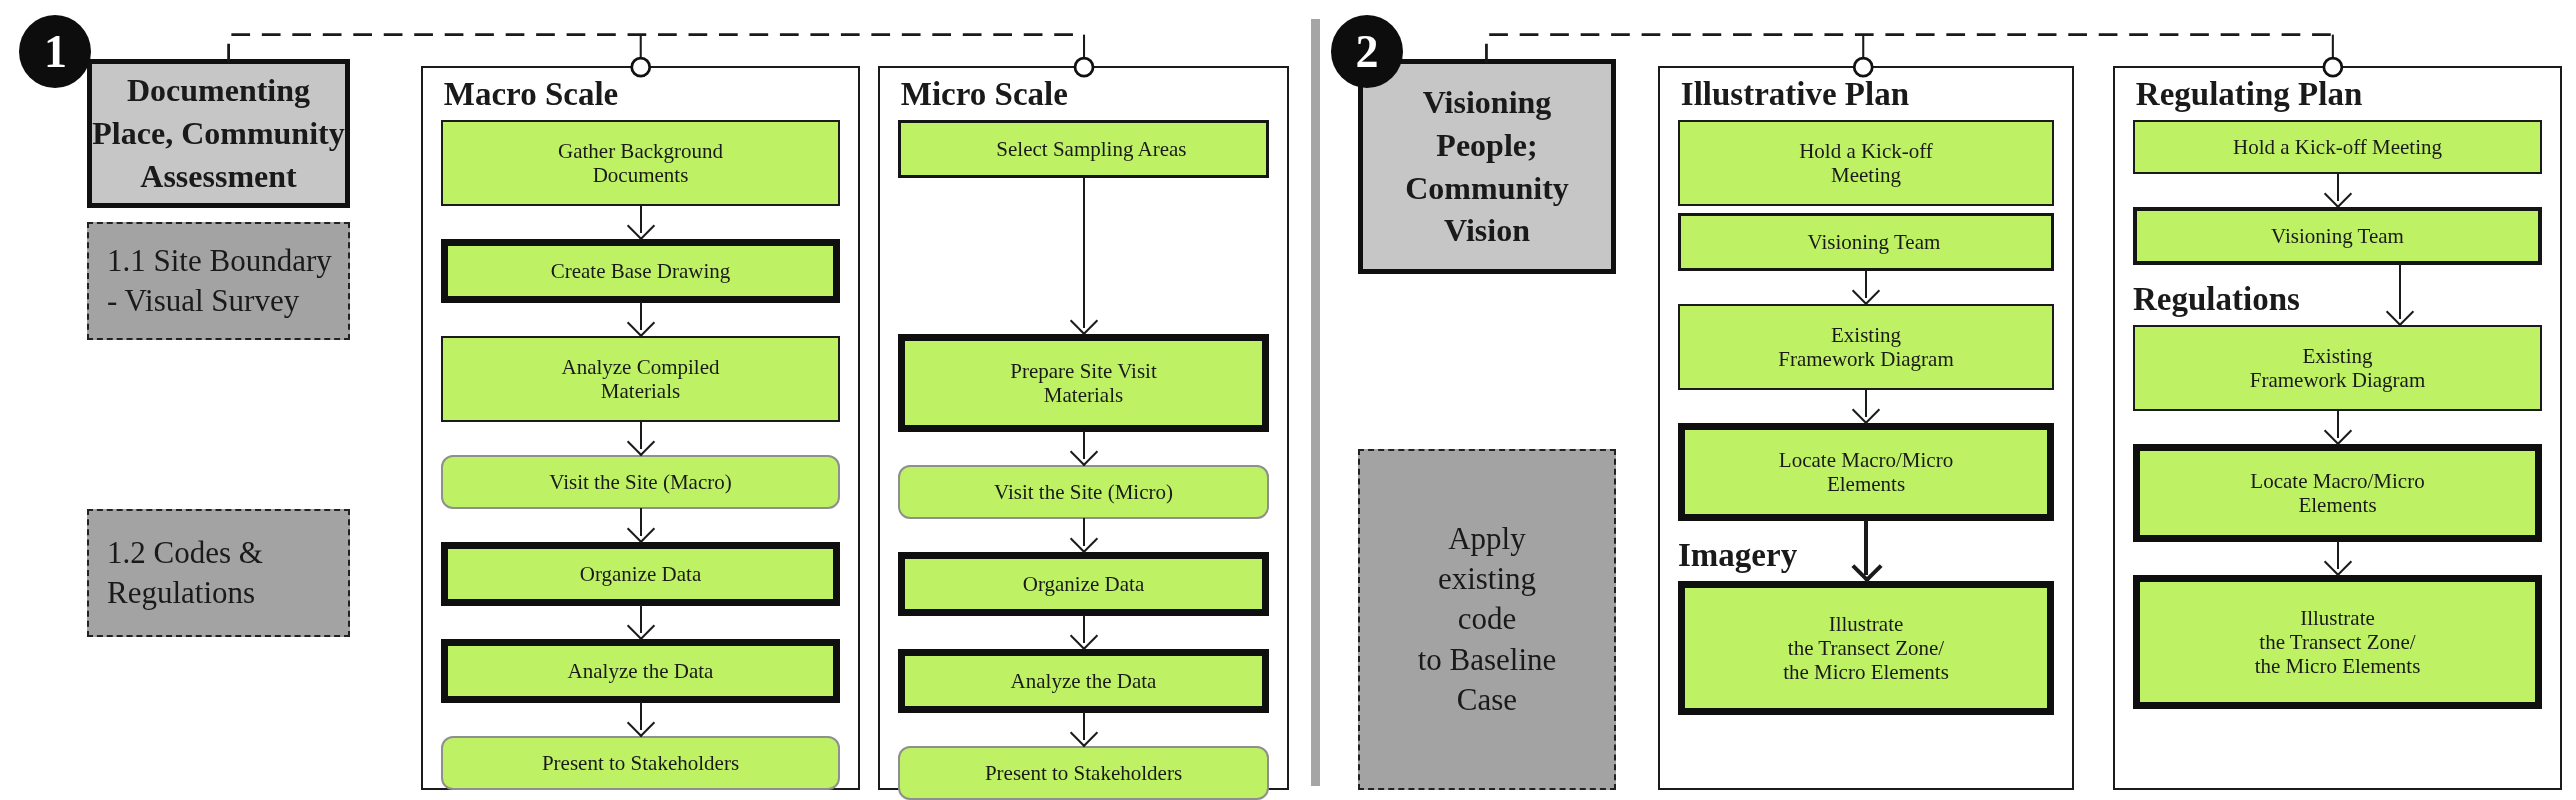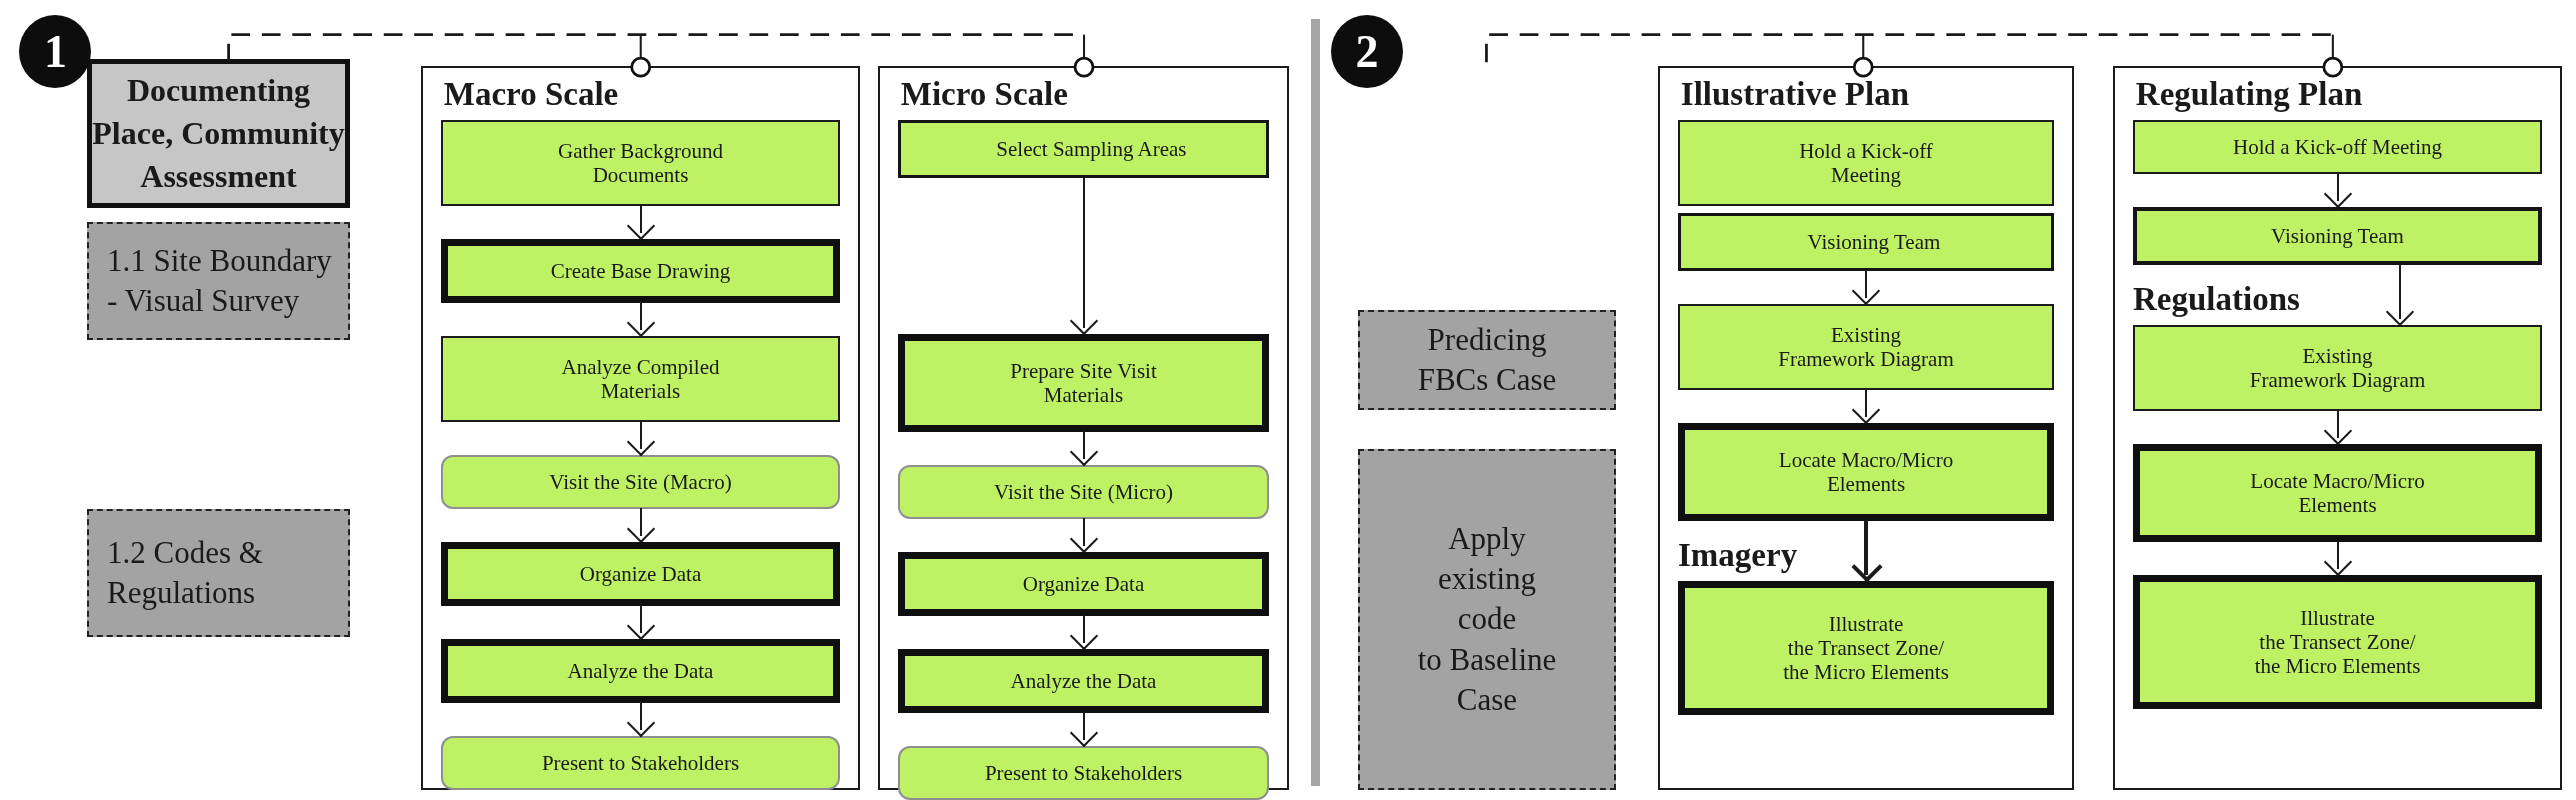--- a/index.html
+++ b/index.html
@@ -125,22 +125,24 @@
     <div class="fbox light min1">Present to Stakeholders</div>
   </div>
 
   <div class="divider" style="left:1311px;top:19.4px;width:9px;height:767px;"></div>
 
   <div class="badge" style="left:1331px;top:15.2px;">
     <span>2</span>
   </div>
 
   <div class="sidebar" style="left:1358px;width:258px;height:731px;">
-    <div class="note centered" style="top:251px;height:100px;">Predicing
-FBCs Case</div>
+    <div class="phase-header" style="height:215px;">Visioning
+People;
+Community
+Vision</div>
     <div class="note centered" style="top:390px;height:341px;">Apply
 existing
 code
 to Baseline
 Case</div>
   </div>
 
   <div class="col" style="left:1658px;width:416px;">
     <div class="col-title">Illustrative Plan</div>
     <div class="fbox min2">Hold a Kick-off

